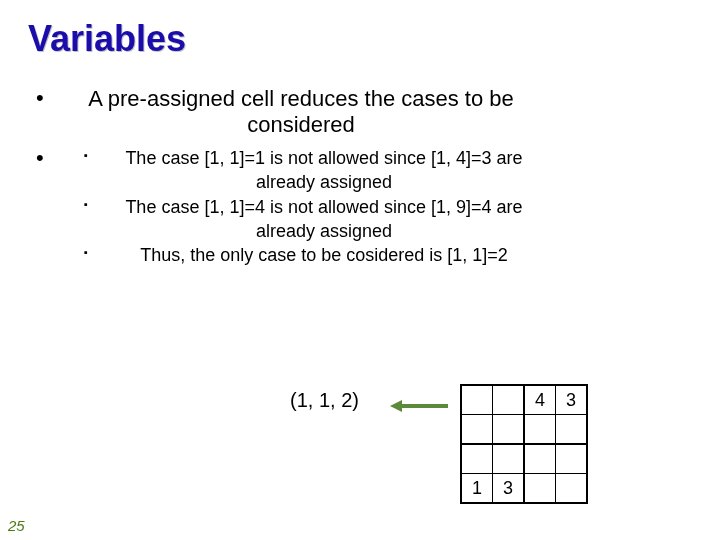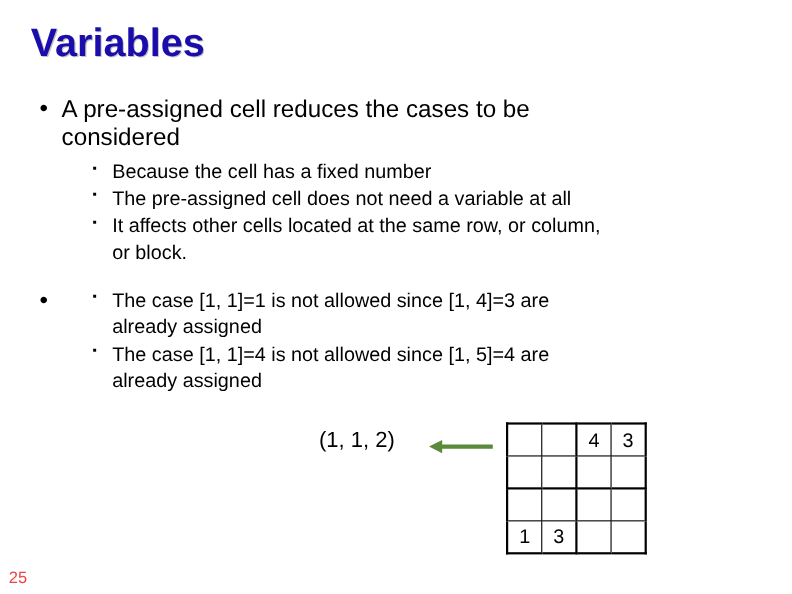--- a/index.html
+++ b/index.html
@@ -30,20 +30,21 @@
   ul.top {
     list-style: none;
     padding: 0 0 0 8px;
     margin: 0;
   }
   ul.top > li {
     position: relative;
     padding-left: 20px;
     font-size: 22px;
     margin-bottom: 8px;
+    text-align: center;
   }
   ul.top > li::before {
     content: "•";
     position: absolute;
     left: 0;
     top: 0;
     font-size: 22px;
     line-height: 1.1;
   }
   ul.sub {
@@ -101,43 +102,40 @@
   }
   .grid tr.thick-top td { border-top: 2.5px solid #000; }
   .grid tr.thick-bot td { border-bottom: 2.5px solid #000; }
   .grid td.thick-left { border-left: 2.5px solid #000; }
   .grid td.thick-right { border-right: 2.5px solid #000; }
   .pagenum {
     position: absolute;
     left: 8px;
     bottom: 6px;
     font-size: 15px;
-    color: #ef4444;
+    font-style: italic;
+    color: #4d7c0f;
   }
 </style>
 </head>
 <body>
 
 <div class="slide">
 
   <h1 class="title">Variables</h1>
 
   <ul class="top">
     <li>
       <span>A pre-assigned cell reduces the cases to be considered</span>
-      <ul class="sub">
-        <li>Because the cell has a fixed number</li>
-        <li>The pre-assigned cell does not need a variable at all</li>
-        <li>It affects other cells located at the same row, or column, or block.</li>
-      </ul>
     </li>
     <li>
       <ul class="sub">
         <li>The case [1, 1]=1 is not allowed since [1, 4]=3 are already assigned</li>
-        <li>The case [1, 1]=4 is not allowed since [1, 5]=4 are already assigned</li>
+        <li>The case [1, 1]=4 is not allowed since [1, 9]=4 are already assigned</li>
+        <li>Thus, the only case to be cosidered is [1, 1]=2</li>
       </ul>
     </li>
   </ul>
 
   <div class="figure-row">
     <div class="tuple">(1, 1, 2)</div>
 
     <div class="arrow">
       <svg width="60" height="16" viewBox="0 0 60 16">
         <line x1="58" y1="8" x2="8" y2="8" stroke="#5a8a3a" stroke-width="4"></line>

